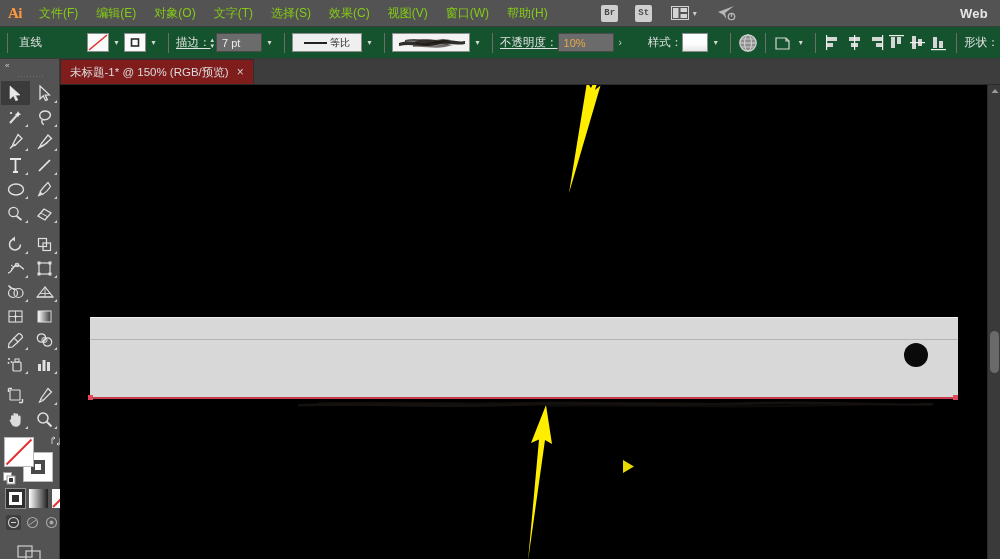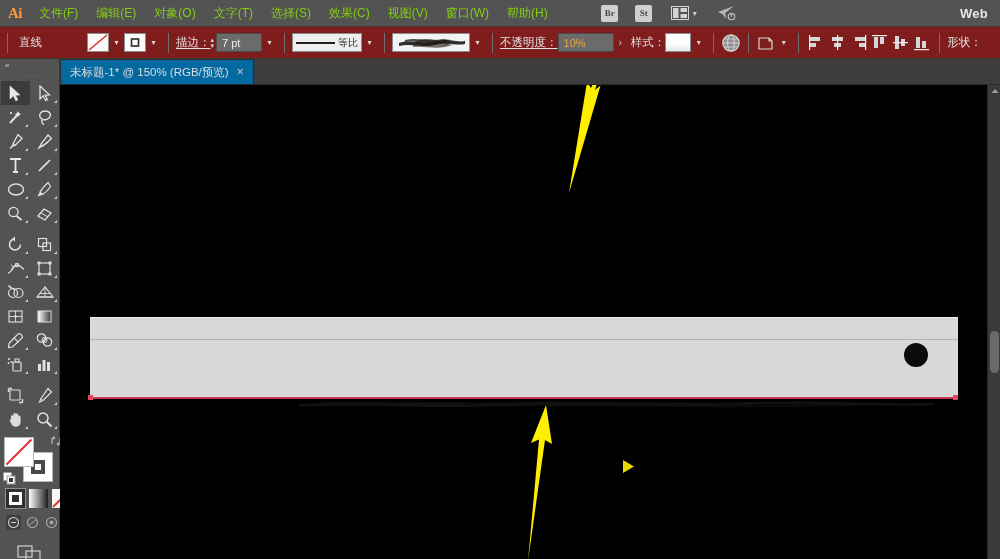--- a/index.html
+++ b/index.html
@@ -34,34 +34,34 @@
   .menubar-spacer { width: 36px; }
   .mb-icon-btn {
     width: 22px; height: 17px; margin: 0 6px;
     display: flex; align-items: center; justify-content: center;
     position: relative;
   }
   .sq-icon {
     width: 17px; height: 17px; background: #cfcfcf; border-radius: 2px;
     color: #4a4a4a; font-size: 9px; font-weight: bold;
     display: flex; align-items: center; justify-content: center;
-    font-family: Liberation Serif, serif;
+    font-family: Liberation Mono, monospace;
   }
   .layout-icon { width: 18px; height: 14px; display: block; }
   .chev { font-size: 8px; color: #cfcfcf; margin-left: 4px; }
   .plane-icon { width: 20px; height: 16px; display:block; opacity: .85;}
   .web-label {
     font-size: 13px; color: #e6e6e6; font-weight: bold;
     padding-right: 12px; margin-left: auto; letter-spacing: .3px;
   }
 
   
   .controlbar {
     position: absolute; top: 27px; left: 0; width: 1000px; height: 32px;
-    background: #7f1d1d;
+    background: #14532d;
     display: flex; align-items: center;
     border-bottom: 1px solid #3a3a3a;
     font-size: 11.5px; color: #e0e0e0;
   }
   .cb-sep { width: 1px; height: 20px; background: #6e6e6e; margin: 0 7px; }
   .cb-label { color: #e2e2e2; white-space: nowrap; font-size: 11.5px; }
   .cb-label.underl { text-decoration: underline; text-underline-offset: 2px; font-family: Liberation Serif, serif; }
   .swatch-fill, .swatch-stroke, .swatch-style {
     width: 22px; height: 19px; background: #fafafa;
     border: 1px solid #8c8c8c; position: relative; display:block;
@@ -76,42 +76,42 @@
     height: 19px; min-width: 46px; padding: 0 5px;
     color: #ececec; font-size: 11px; line-height: 18px;
   }
   .num-field.opacity-val { min-width: 56px; color: #e8a84a; }
   .stepper {
     display:flex; flex-direction:column; justify-content:center;
     margin-right:2px; color:#d8d8d8; font-size:7px; line-height:6px;
   }
   .profile-swatch {
     width: 70px; height: 19px; background: #efefef; border: 1px solid #8c8c8c;
-    display:flex; align-items:center; padding:0 3px; gap:3px;
+    display:flex; align-items:center; padding:0 11px; gap:3px;
   }
   .profile-line { flex: 1 1 auto; height: 2px; background: #222; }
   .profile-text { font-size: 10px; color: #2a2a2a; white-space:nowrap; }
   .brush-swatch {
     width: 78px; height: 19px; background: #f3f3f3; border: 1px solid #8c8c8c;
     overflow: hidden; position: relative;
   }
   .swatch-style { width: 26px; background: linear-gradient(180deg,#ffffff 0%,#fdfdfd 60%,#e6e6e6 100%); }
   .globe-btn { width: 20px; height: 20px; }
   .align-btn { width: 17px; height: 17px; margin: 0 2px; }
   .opacity-more { color:#d0d0d0; font-size:10px; padding:0 5px; }
 
   
   .tabbar {
     position: absolute; top: 59px; left: 60px; right: 0; height: 26px;
     background: #3d3d3d; display:flex; align-items:flex-end;
     border-bottom: 1px solid #2a2a2a;
   }
   .doc-tab {
     height: 25px; display:flex; align-items:center; gap:8px;
-    padding: 0 9px; background: #0369a1;
+    padding: 0 9px; background: #7f1d1d;
     border: 1px solid #2e2e2e; border-bottom: none;
     font-size: 11.5px; color: #dcdcdc; white-space:nowrap;
   }
   .tab-close { font-size: 12px; color: #cfcfcf; line-height: 1; }
 
   
   .toolbar {
     position: absolute; top: 59px; left: 0; width: 60px; height: 500px;
     background: #535353; border-right: 1px solid #3a3a3a;
   }
@@ -305,21 +305,21 @@
         </g>
       </svg>
     </div>
     <div class="dd-arrow">▾</div>
 
     <div class="cb-sep"></div>
     <div class="cb-label underl">不透明度：</div>
     <div class="num-field opacity-val">10%</div>
     <div class="opacity-more">›</div>
 
-    <div class="cb-label" style="margin-left:4px">样式：</div>
+    <div class="cb-label" style="margin-left:21px">样式：</div>
     <div class="swatch-style"></div>
     <div class="dd-arrow">▾</div>
 
     <div class="cb-sep"></div>
     <svg class="globe-btn" viewBox="0 0 20 20">
       <circle cx="10" cy="10" r="8.2" fill="#8e8e8e" stroke="#d6d6d6" stroke-width="1.2"></circle>
       <ellipse cx="10" cy="10" rx="3.4" ry="8.2" fill="none" stroke="#d6d6d6" stroke-width="1"></ellipse>
       <line x1="2" y1="10" x2="18" y2="10" stroke="#d6d6d6" stroke-width="1"></line>
       <line x1="3.2" y1="6" x2="16.8" y2="6" stroke="#d6d6d6" stroke-width=".8"></line>
       <line x1="3.2" y1="14" x2="16.8" y2="14" stroke="#d6d6d6" stroke-width=".8"></line>

